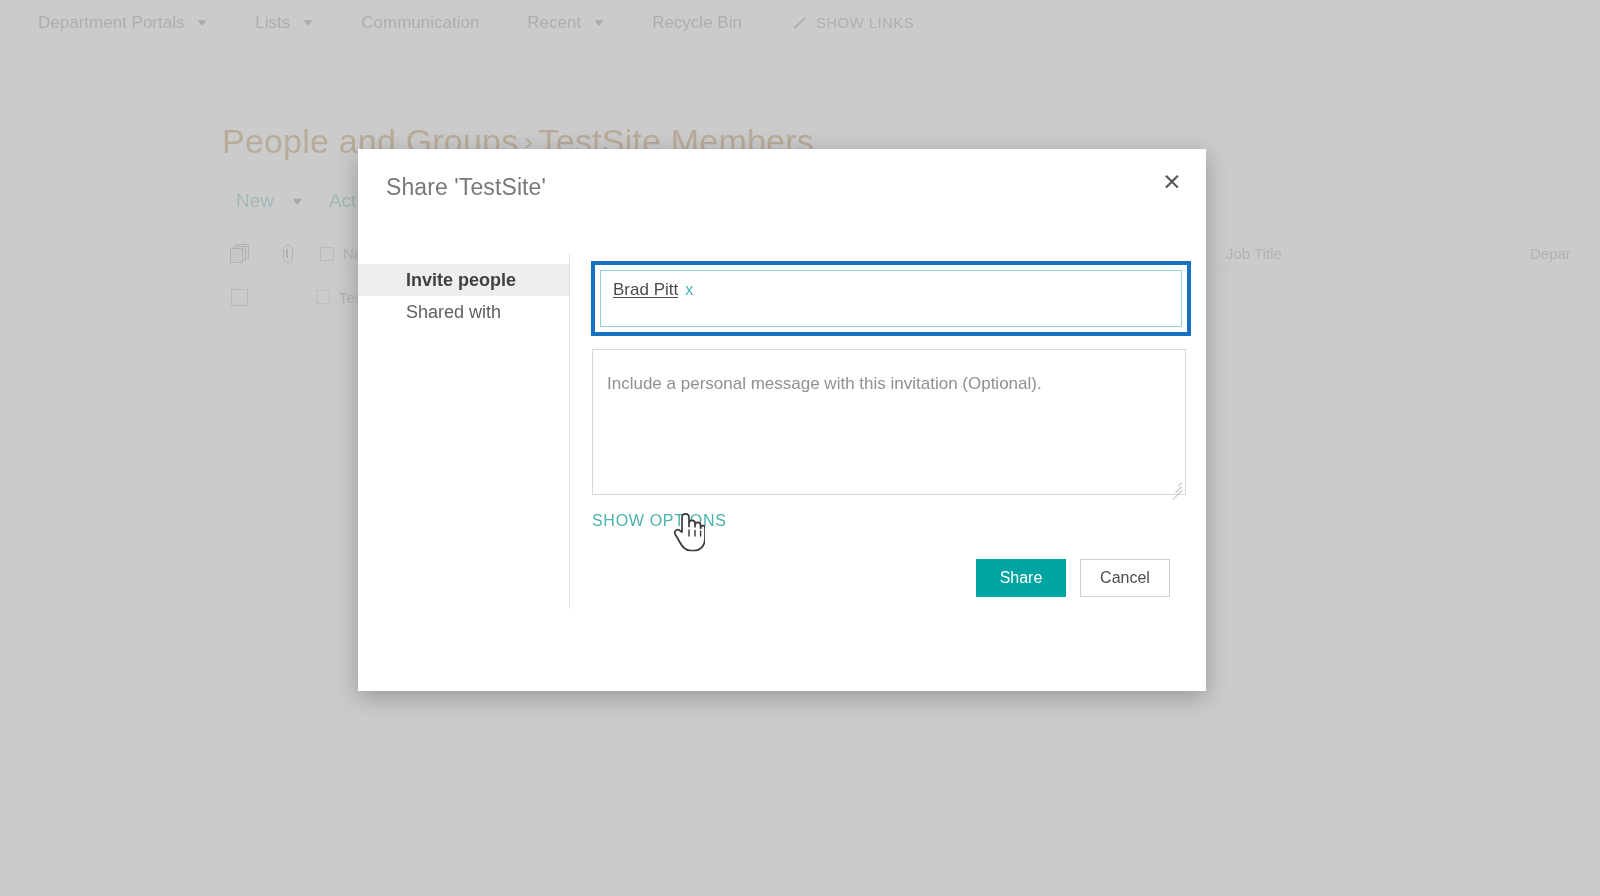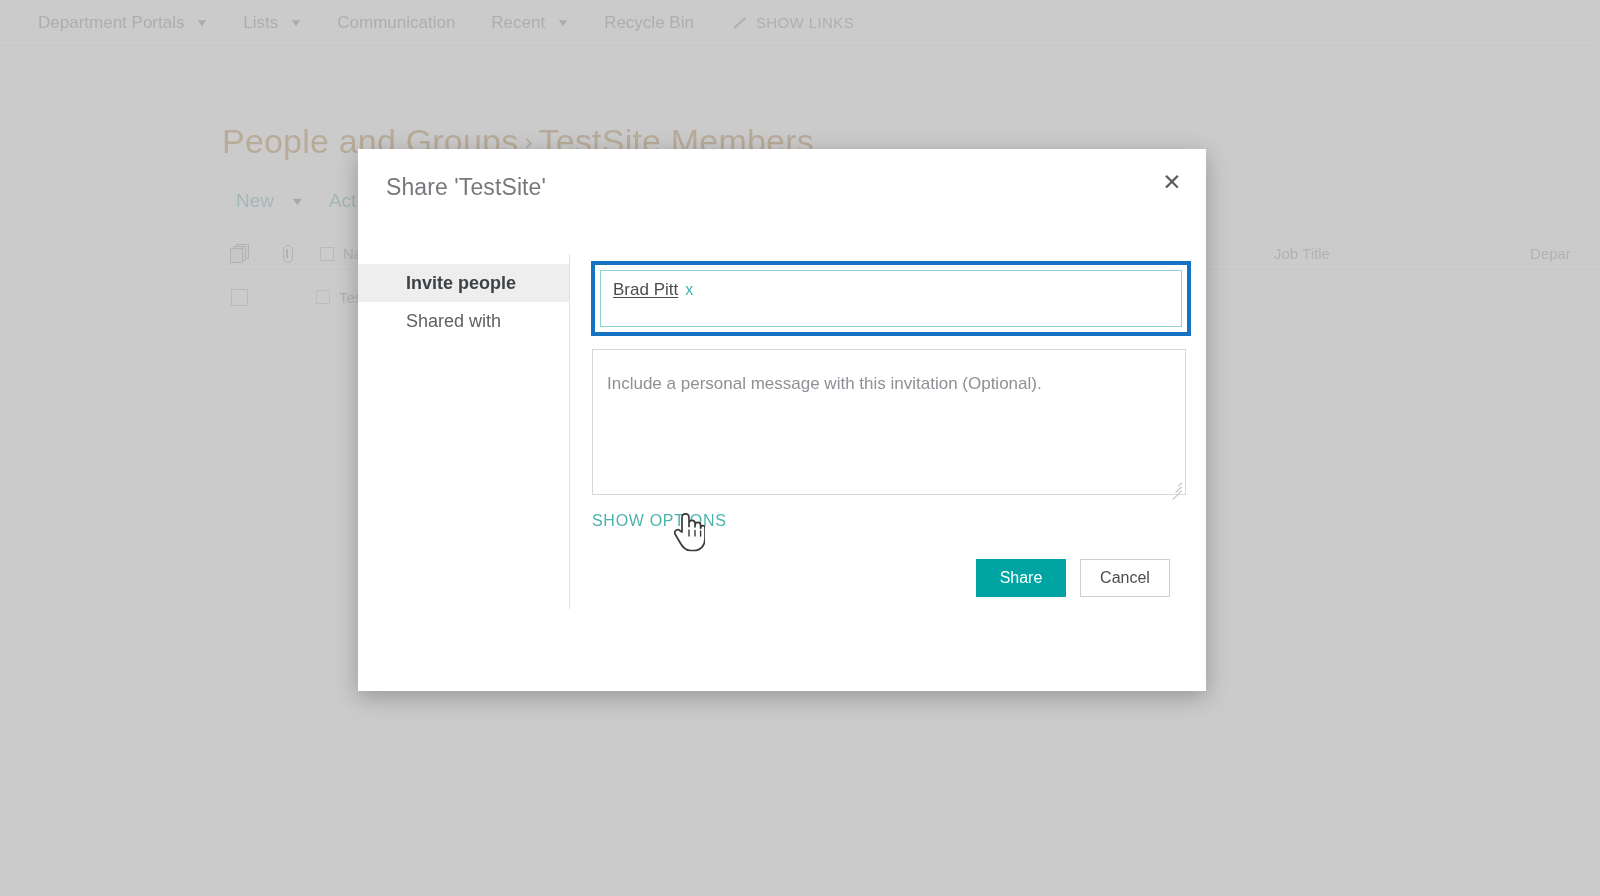--- a/index.html
+++ b/index.html
@@ -17,20 +17,21 @@
     background: #ffffff;
   }
 
   .topnav {
     position: absolute; top: 0; left: 0;
     width: 1596px; height: 46px;
     background: #ffffff;
     display: flex; align-items: center;
     padding-left: 38px;
     border-bottom: 1px solid #ebebeb;
+    gap: 12px;
   }
   .topnav-item {
     display: flex; align-items: center;
     font-size: 17px;
     color: #666a6e;
     margin-right: 36px;
     white-space: nowrap;
   }
   .topnav-item .caret {
     margin-left: 13px;
@@ -108,21 +109,21 @@
   }
 
   .hcell { display: flex; align-items: center; }
   .hchk {
     width: 14px; height: 14px;
     border: 1.4px solid #a9acaf;
     background: #fff;
     margin-right: 9px;
   }
   .col-name { margin-left: 26px; }
-  .col-job  { position: absolute; left: 1004px; margin-left: 48px; }
+  .col-job  { position: absolute; left: 1004px; }
   .col-dept { position: absolute; left: 1308px; }
 
   .listrow {
     position: absolute; top: 280px; left: 222px;
     width: 1378px; height: 34px;
     display: flex; align-items: center;
     font-size: 15px; color: #73777b;
   }
   .rowchk {
     width: 17px; height: 17px;
@@ -172,21 +173,21 @@
     display: flex;
   }
 
   .tabs {
     width: 212px;
     padding-top: 10px;
     border-right: 1px solid #e1e1e1;
     height: 355px;
   }
   .tab {
-    height: 38px;
+    height: 32px;
     display: flex; align-items: center;
     padding-left: 48px;
     font-size: 18px;
     color: #5e6164;
     cursor: pointer;
   }
   .tab.active {
     background: #eeeeee;
     font-weight: 700;
     color: #3f4245;

